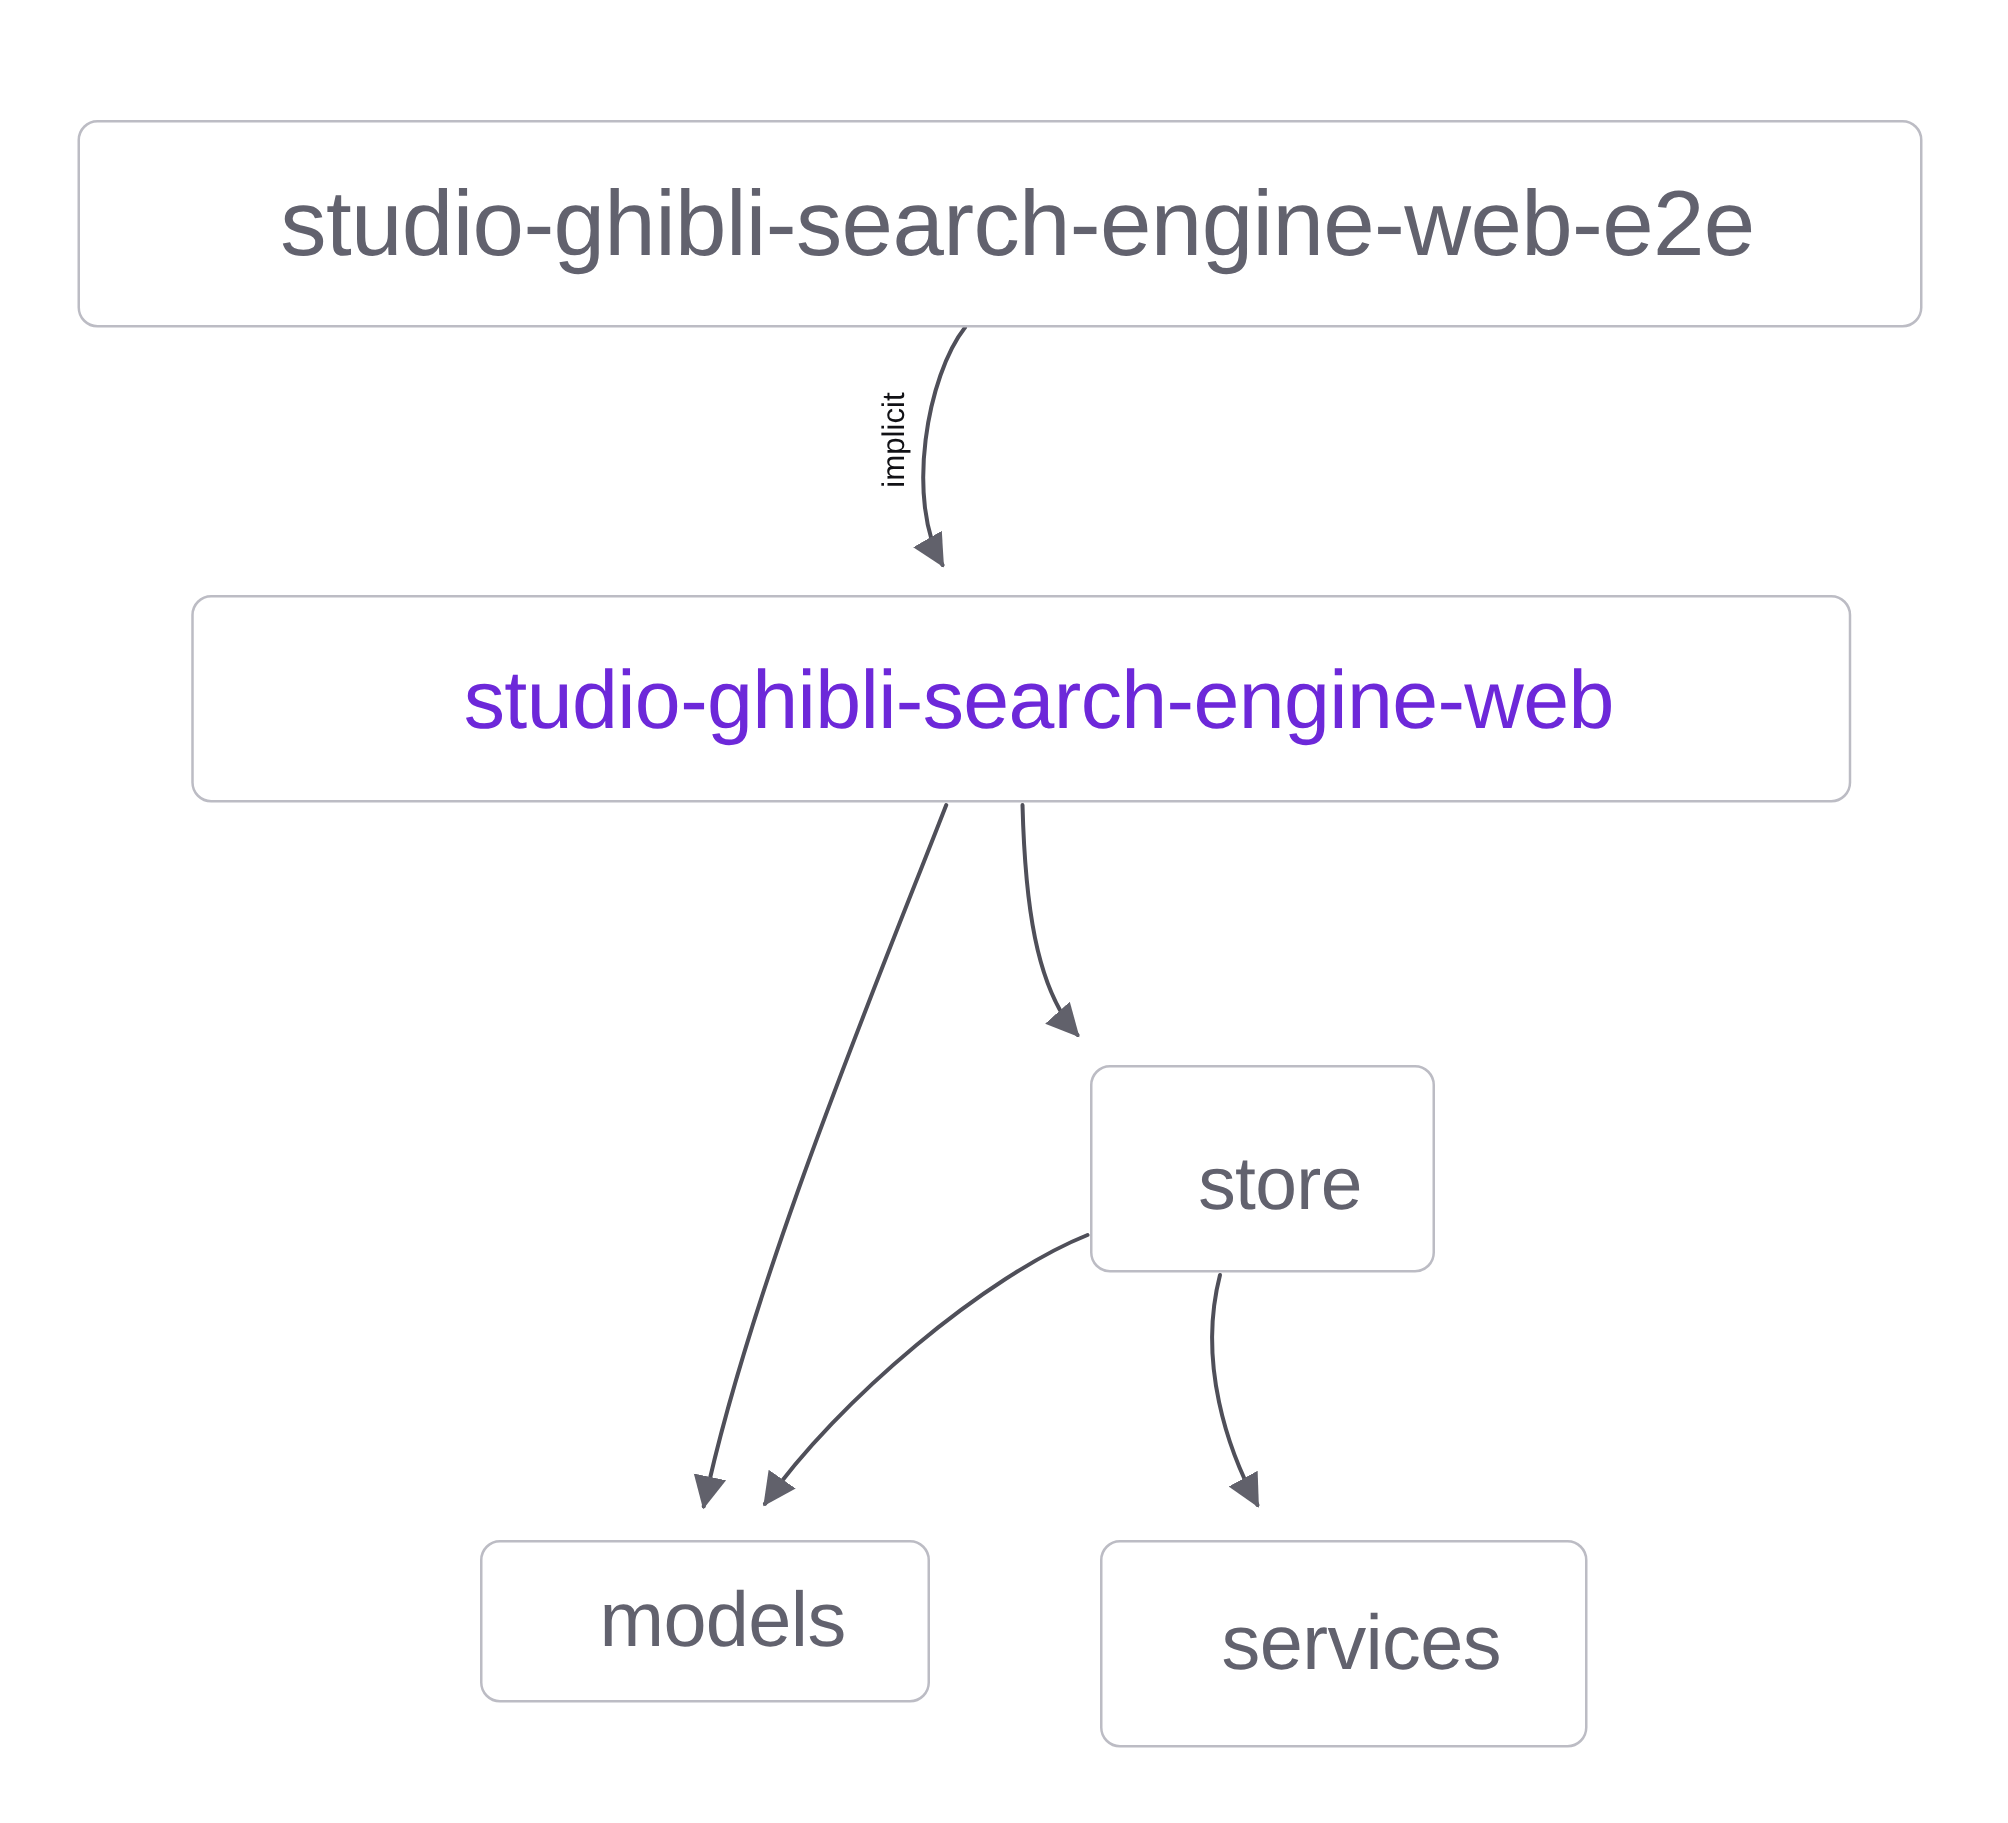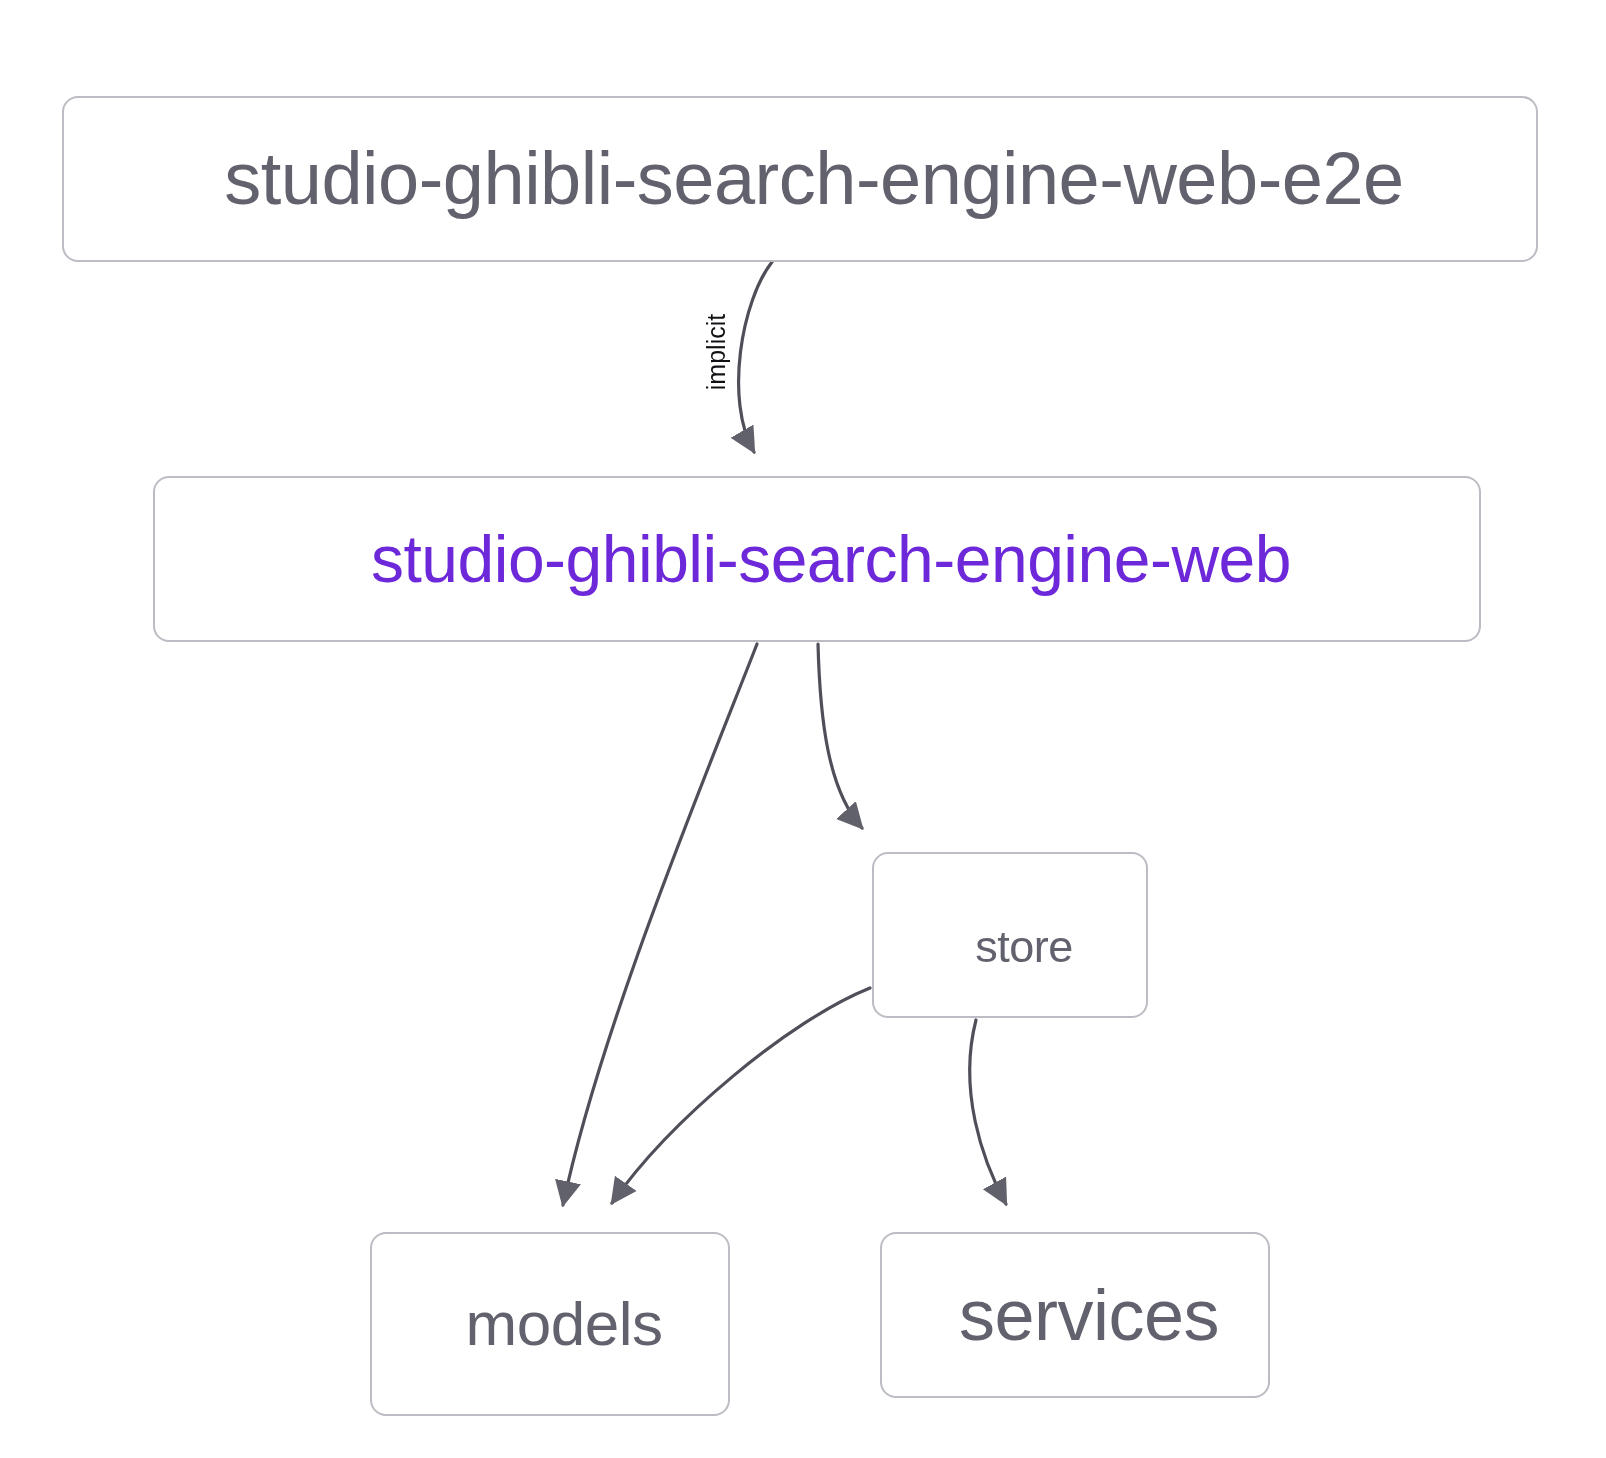--- a/index.html
+++ b/index.html
@@ -76,26 +76,26 @@
 
   <div class="node-box" style="left: 62px; top: 96px; width: 1476px; height: 166px; border-color: rgb(188, 188, 196);">
     <span class="node-label" style="font-size: 74px; color: rgb(98, 98, 110);">studio-ghibli-search-engine-web-e2e</span>
   </div>
 
   <div class="node-box" style="left: 153px; top: 476px; width: 1328px; height: 166px; border-color: rgb(188, 188, 196);">
     <span class="node-label" style="font-size: 66px; color: #6d28d9;">studio-ghibli-search-engine-web</span>
   </div>
 
   <div class="node-box" style="left: 872px; top: 852px; width: 276px; height: 166px; border-color: rgb(188, 188, 196);">
-    <span class="node-label" style="font-size: 45px; color: rgb(98, 98, 110); margin-top: 23px;">store</span>
+    <span class="node-label" style="font-size: 60px; color: rgb(98, 98, 110); margin-top: 23px;">store</span>
   </div>
 
-  <div class="node-box" style="left: 370px; top: 1232px; width: 360px; height: 184px; border-color: rgb(188, 188, 196);">
+  <div class="node-box" style="left: 384px; top: 1232px; width: 360px; height: 130px; border-color: rgb(188, 188, 196);">
     <span class="node-label" style="font-size: 62px; color: rgb(98, 98, 110);">models</span>
   </div>
 
   <div class="node-box" style="left: 880px; top: 1232px; width: 390px; height: 166px; border-color: rgb(188, 188, 196);">
-    <span class="node-label" style="font-size: 72px; color: rgb(98, 98, 110);">services</span>
+    <span class="node-label" style="font-size: 62px; color: rgb(98, 98, 110);">services</span>
   </div>
 
   <div class="edge-label" style="left: 716px; top: 352px; color: rgb(17, 17, 21); transform: translate(-50%, -50%) rotate(-90deg);">implicit</div>
 
 </div>
 
 </body></html>

